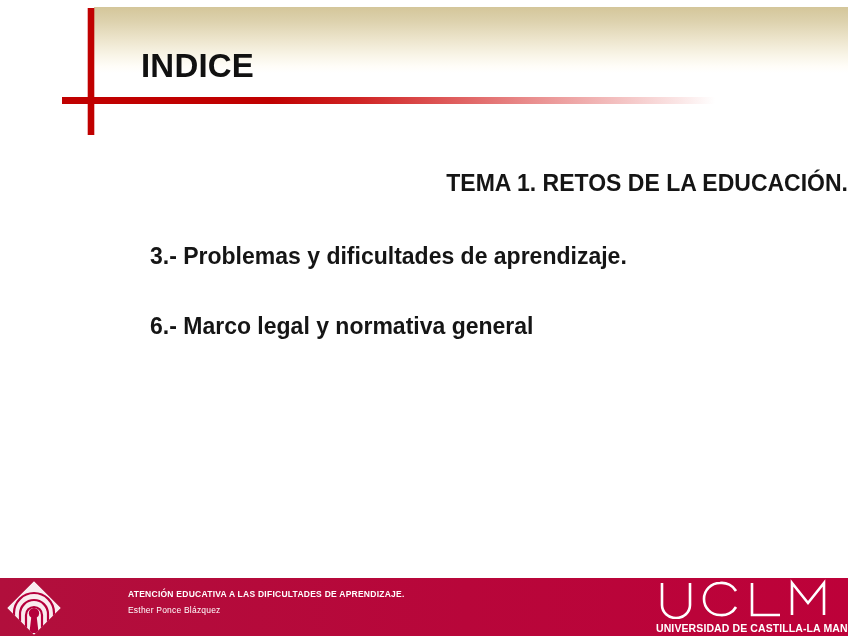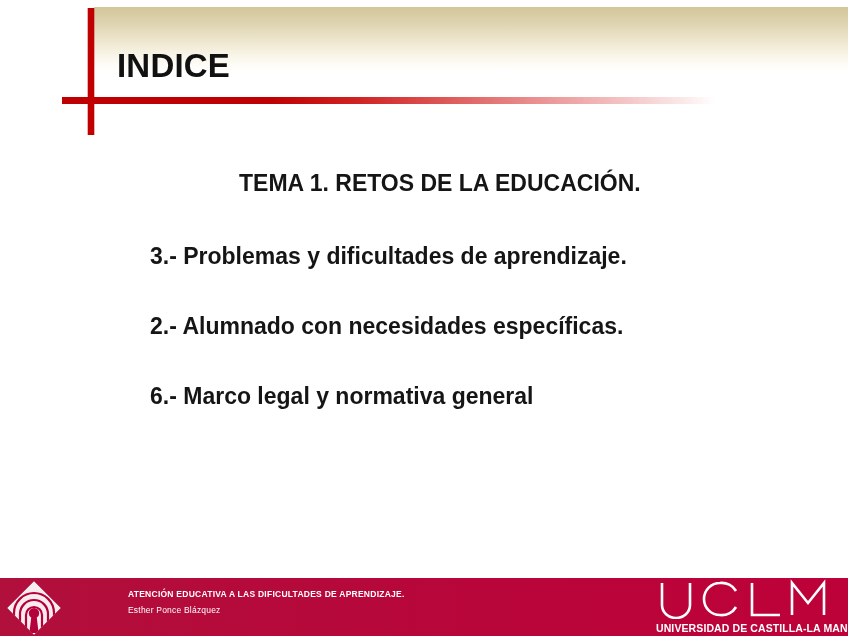--- a/index.html
+++ b/index.html
@@ -55,21 +55,21 @@
                 #cf2222 45%,
                 #dd5555 58%,
                 #e98e8e 72%,
                 #f3c0c0 85%,
                 #fbe8e8 95%,
                 #ffffff 100%);
   }
 
   .slide-title {
     position: absolute;
-    left: 117px;
+    left: 141px;
     top: 47px;
     font-size: 33px;
     font-weight: bold;
     color: #111111;
     letter-spacing: 0.2px;
     white-space: nowrap;
   }
 
   
   .body-block {
@@ -80,20 +80,21 @@
   }
   .line {
     font-size: 23px;
     font-weight: bold;
     color: #151515;
     white-space: nowrap;
   }
   .line-heading {
     margin-left: 239px;
     margin-bottom: 46px;
+    text-align: right;
   }
   .line-item {
     margin-left: 150px;
     margin-bottom: 43px;
   }
 
   
   .footer {
     position: absolute;
     left: 0;
@@ -165,21 +166,20 @@
 
   <div class="header-gradient"></div>
   <div class="header-hline"></div>
   <div class="header-vbar"></div>
 
   <div class="slide-title">INDICE</div>
 
   <div class="body-block">
     <div class="line line-heading">TEMA 1. RETOS DE LA EDUCACIÓN.</div>
     <div class="line line-item">3.- Problemas y dificultades de aprendizaje.</div>
-    <div class="line line-item">2.- Alumnado con necesidades específicas.</div>
     <div class="line line-item">6.- Marco legal y normativa general</div>
   </div>
 
   <div class="footer">
 
     <div class="footer-logo">
       <svg viewBox="0 0 56 56" width="56" height="56" aria-hidden="true">
         <defs>
           <clipPath id="diamondClip">
             <polygon points="28,1 55,28 28,55 1,28"></polygon>

